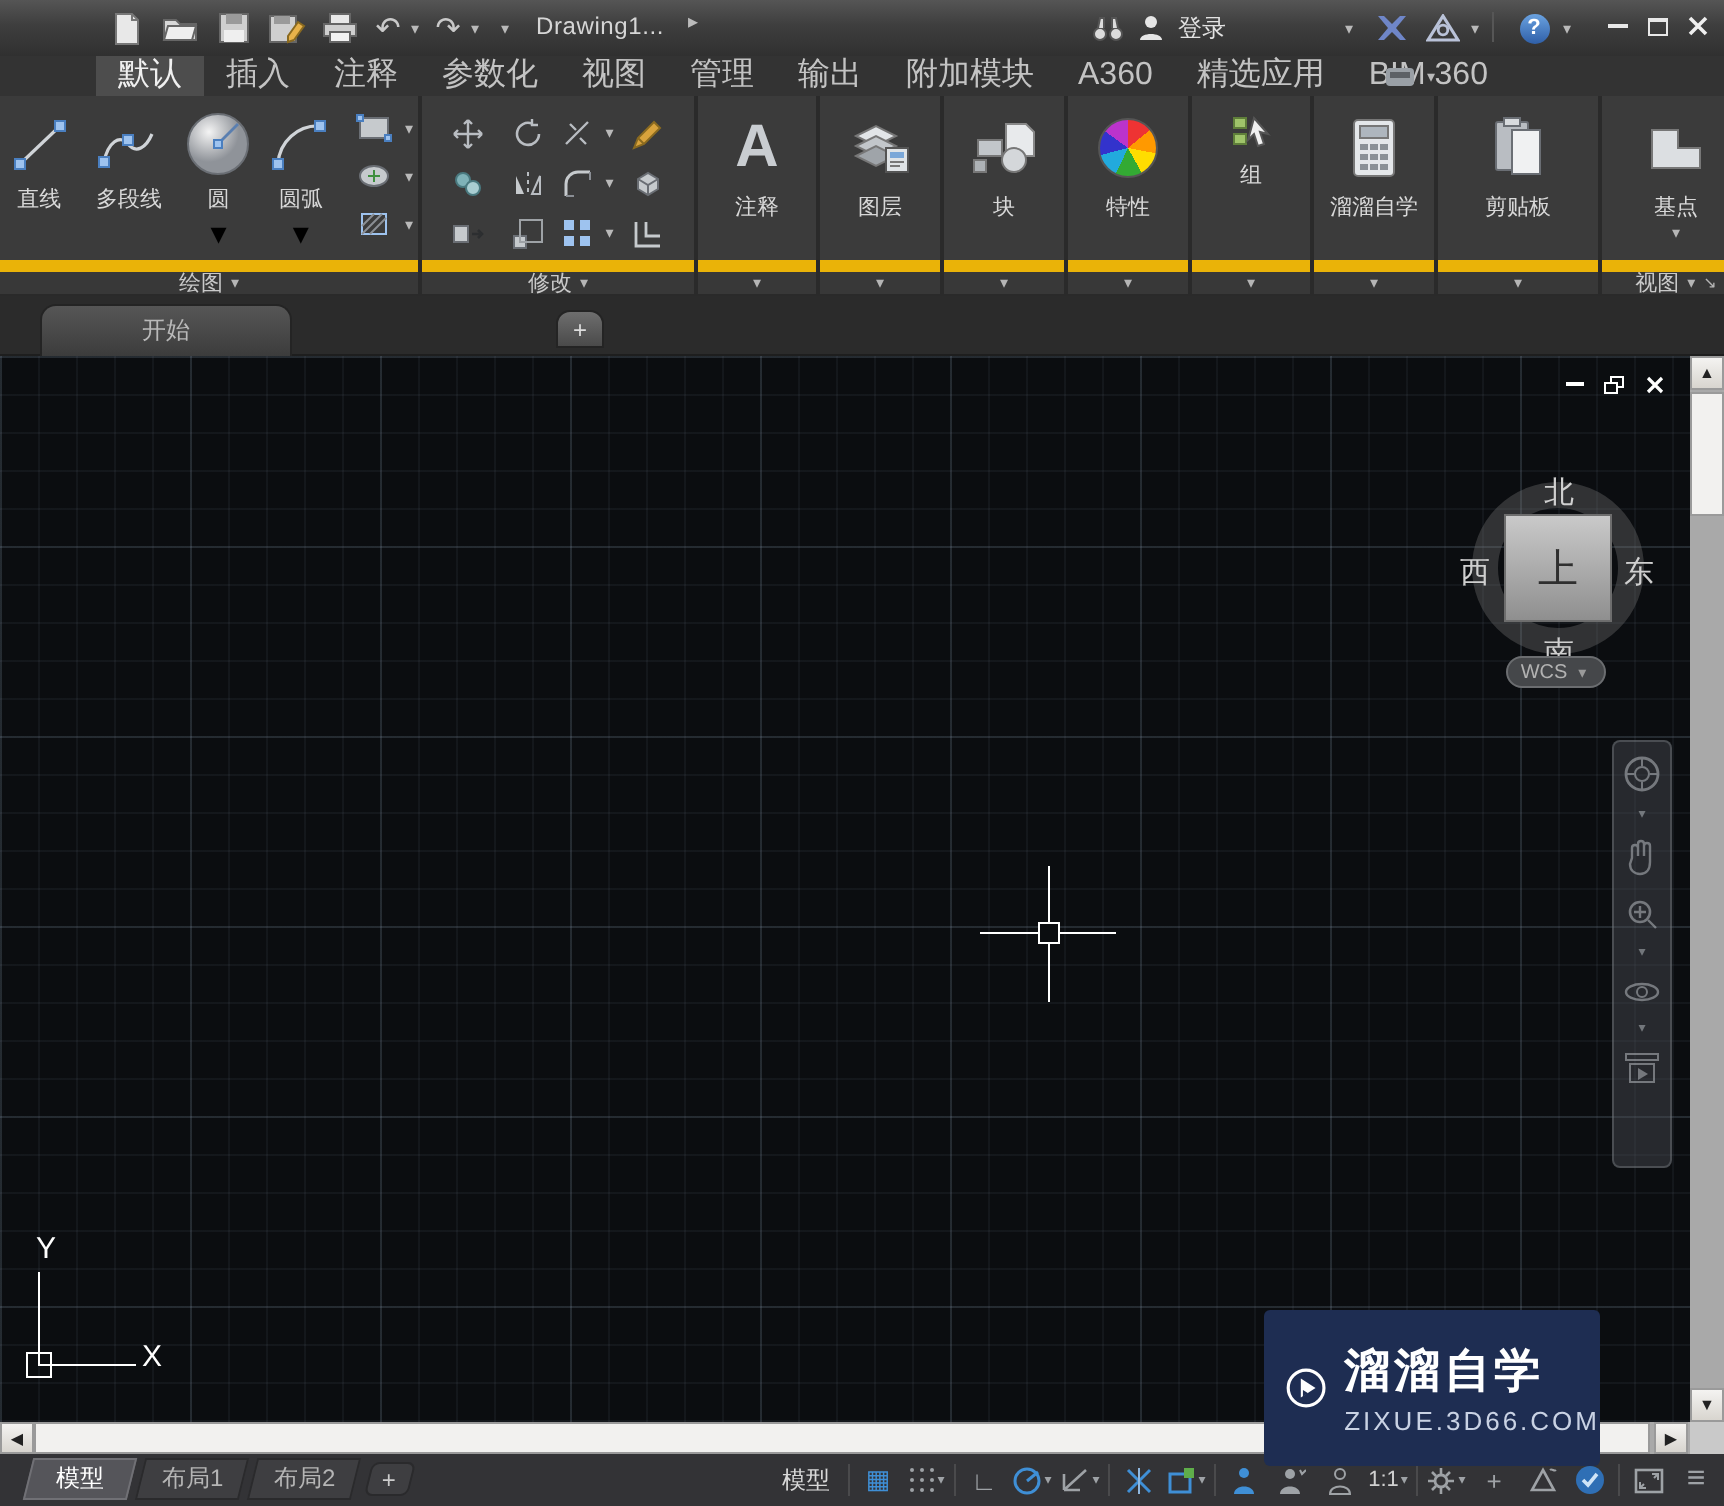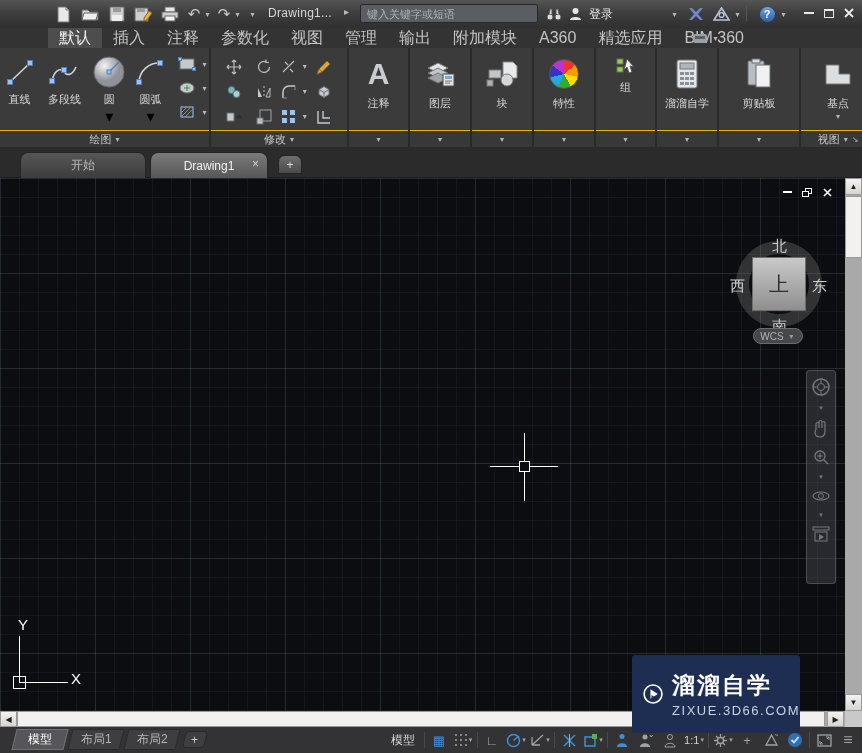--- a/index.html
+++ b/index.html
@@ -30,21 +30,21 @@
   .rtab.active { background:#4d4d4d; color:#f0f0f0; }
   #tabrow-inner { margin-left:48px; }
   #ribbon-toggle { position:absolute; left:692px; top:3px; width:34px; height:15px; display:flex;
     align-items:center; gap:3px; color:#bbb; }
 
   
   #ribbon { position:absolute; left:0; top:48px; width:862px; height:100px; background:#2a2a2a; }
   #panels { position:absolute; left:0; top:0; height:99px; display:flex; gap:2px; }
   .panel { background:#3b3b3b; height:99px; display:flex; flex-direction:column; }
   .panel-body { flex:1; display:flex; align-items:flex-start; justify-content:center; padding-top:4px; }
-  .panel-label { height:17px; background:#383838; border-top:1px solid #eab308; color:#c9c9c9;
+  .panel-label { height:17px; background:#383838; border-top:6px solid #eab308; color:#c9c9c9;
     font-size:11px; display:flex; align-items:center; justify-content:center; gap:4px; }
   .panel-label .chev { font-size:8px; color:#b5b5b5; }
   .bigbtn { display:flex; flex-direction:column; align-items:center; width:100%; height:100%; padding-top:3px; }
   .bigbtn .bicon { height:38px; display:flex; align-items:center; justify-content:center; }
   .bigbtn .blabel { font-size:11px; color:#d8d8d8; margin-top:3px; }
   .bigbtn .bchev { font-size:8px; color:#b5b5b5; margin-top:1px; }
   .drawbtn { display:flex; flex-direction:column; align-items:center; width:42px; }
   .drawbtn .bicon { height:40px; display:flex; align-items:center; justify-content:center; }
   .drawbtn .blabel { font-size:11px; color:#d8d8d8; }
   .smallcol { display:flex; flex-direction:column; gap:4px; margin-left:4px; margin-top:2px; }
@@ -189,21 +189,20 @@
         <rect x="4" y="10" width="10" height="5" fill="#f2f2f2" stroke="#666"></rect>
       </svg>
   </div>
   <div class="qat" style="left:186px;width:16px;font-size:15px;color:#c9c9c9">↶</div>
   <div class="qat tb-chev" style="left:203px">▾</div>
   <div class="qat" style="left:216px;width:16px;font-size:15px;color:#c9c9c9">↷</div>
   <div class="qat tb-chev" style="left:233px">▾</div>
   <div class="qat tb-chev" style="left:248px">▾</div>
   <span id="tb-title">Drawing1...</span>
   <span id="tb-title-arrow">▸</span>
-  <input id="tb-search" placeholder="键入关键字或短语" style="">
   <div class="qat" style="left:544px;width:20px">
     <svg width="16" height="13" viewBox="0 0 16 13">
         <circle cx="4" cy="9" r="3" fill="#dcdcdc" stroke="#555"></circle>
         <circle cx="12" cy="9" r="3" fill="#dcdcdc" stroke="#555"></circle>
         <path d="M3 6l1-5h2v5M13 6l-1-5h-2v5" fill="#dcdcdc" stroke="#555"></path>
       </svg>
   </div>
   <div class="qat" style="left:566px;width:18px">
     <svg width="13" height="14" viewBox="0 0 13 14">
         <circle cx="6.5" cy="4" r="3" fill="#e6e6e6"></circle>
@@ -614,24 +613,20 @@
       <span class="chev">↘</span>
     </div>
   </div>
 
 </div>
 </div>
 
 <div id="filetabs">
   <div class="ftab" id="ftab-start">
     <span>开始</span>
-  </div>
-  <div class="ftab" id="ftab-drawing">
-    <span>Drawing1</span>
-    <span id="ftab-close">×</span>
   </div>
   <div id="ftab-new">+</div>
 </div>
 
 <div id="canvas">
 
   <div class="cwin-ctl" style="left:778px">
     <div style="width:9px;height:2px;background:#fff"></div>
   </div>
   <div class="cwin-ctl" style="left:798px">

